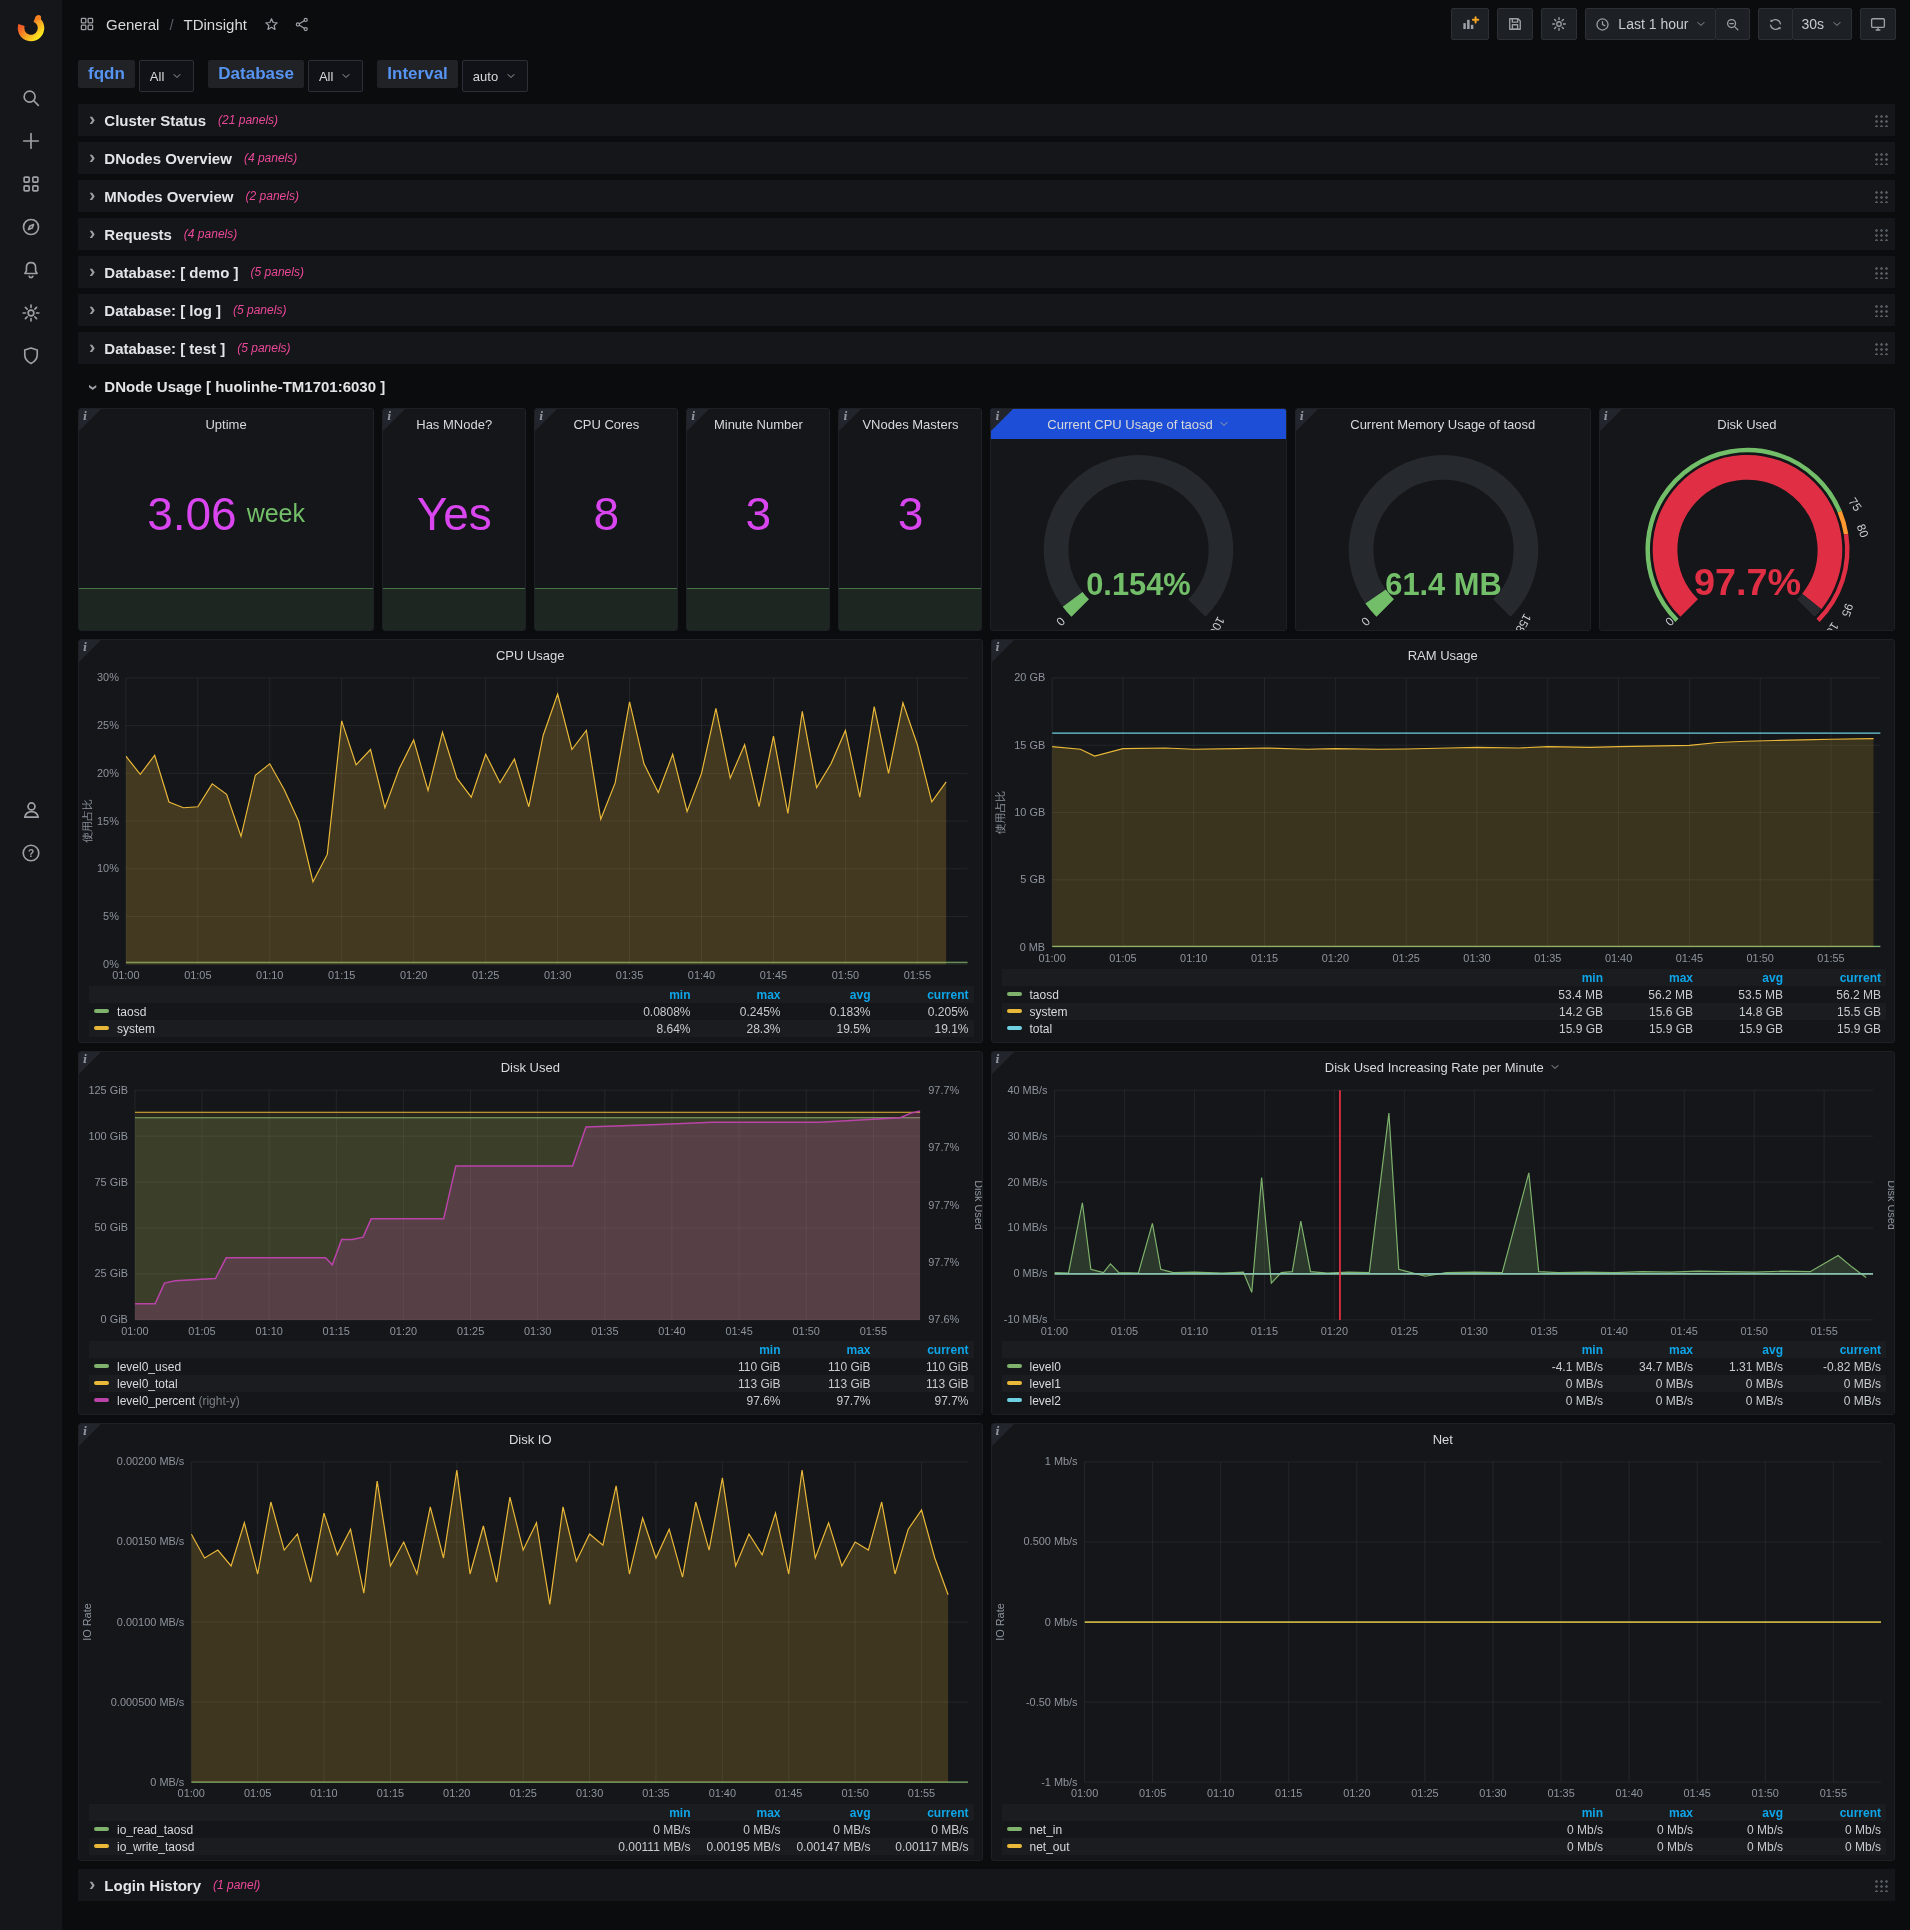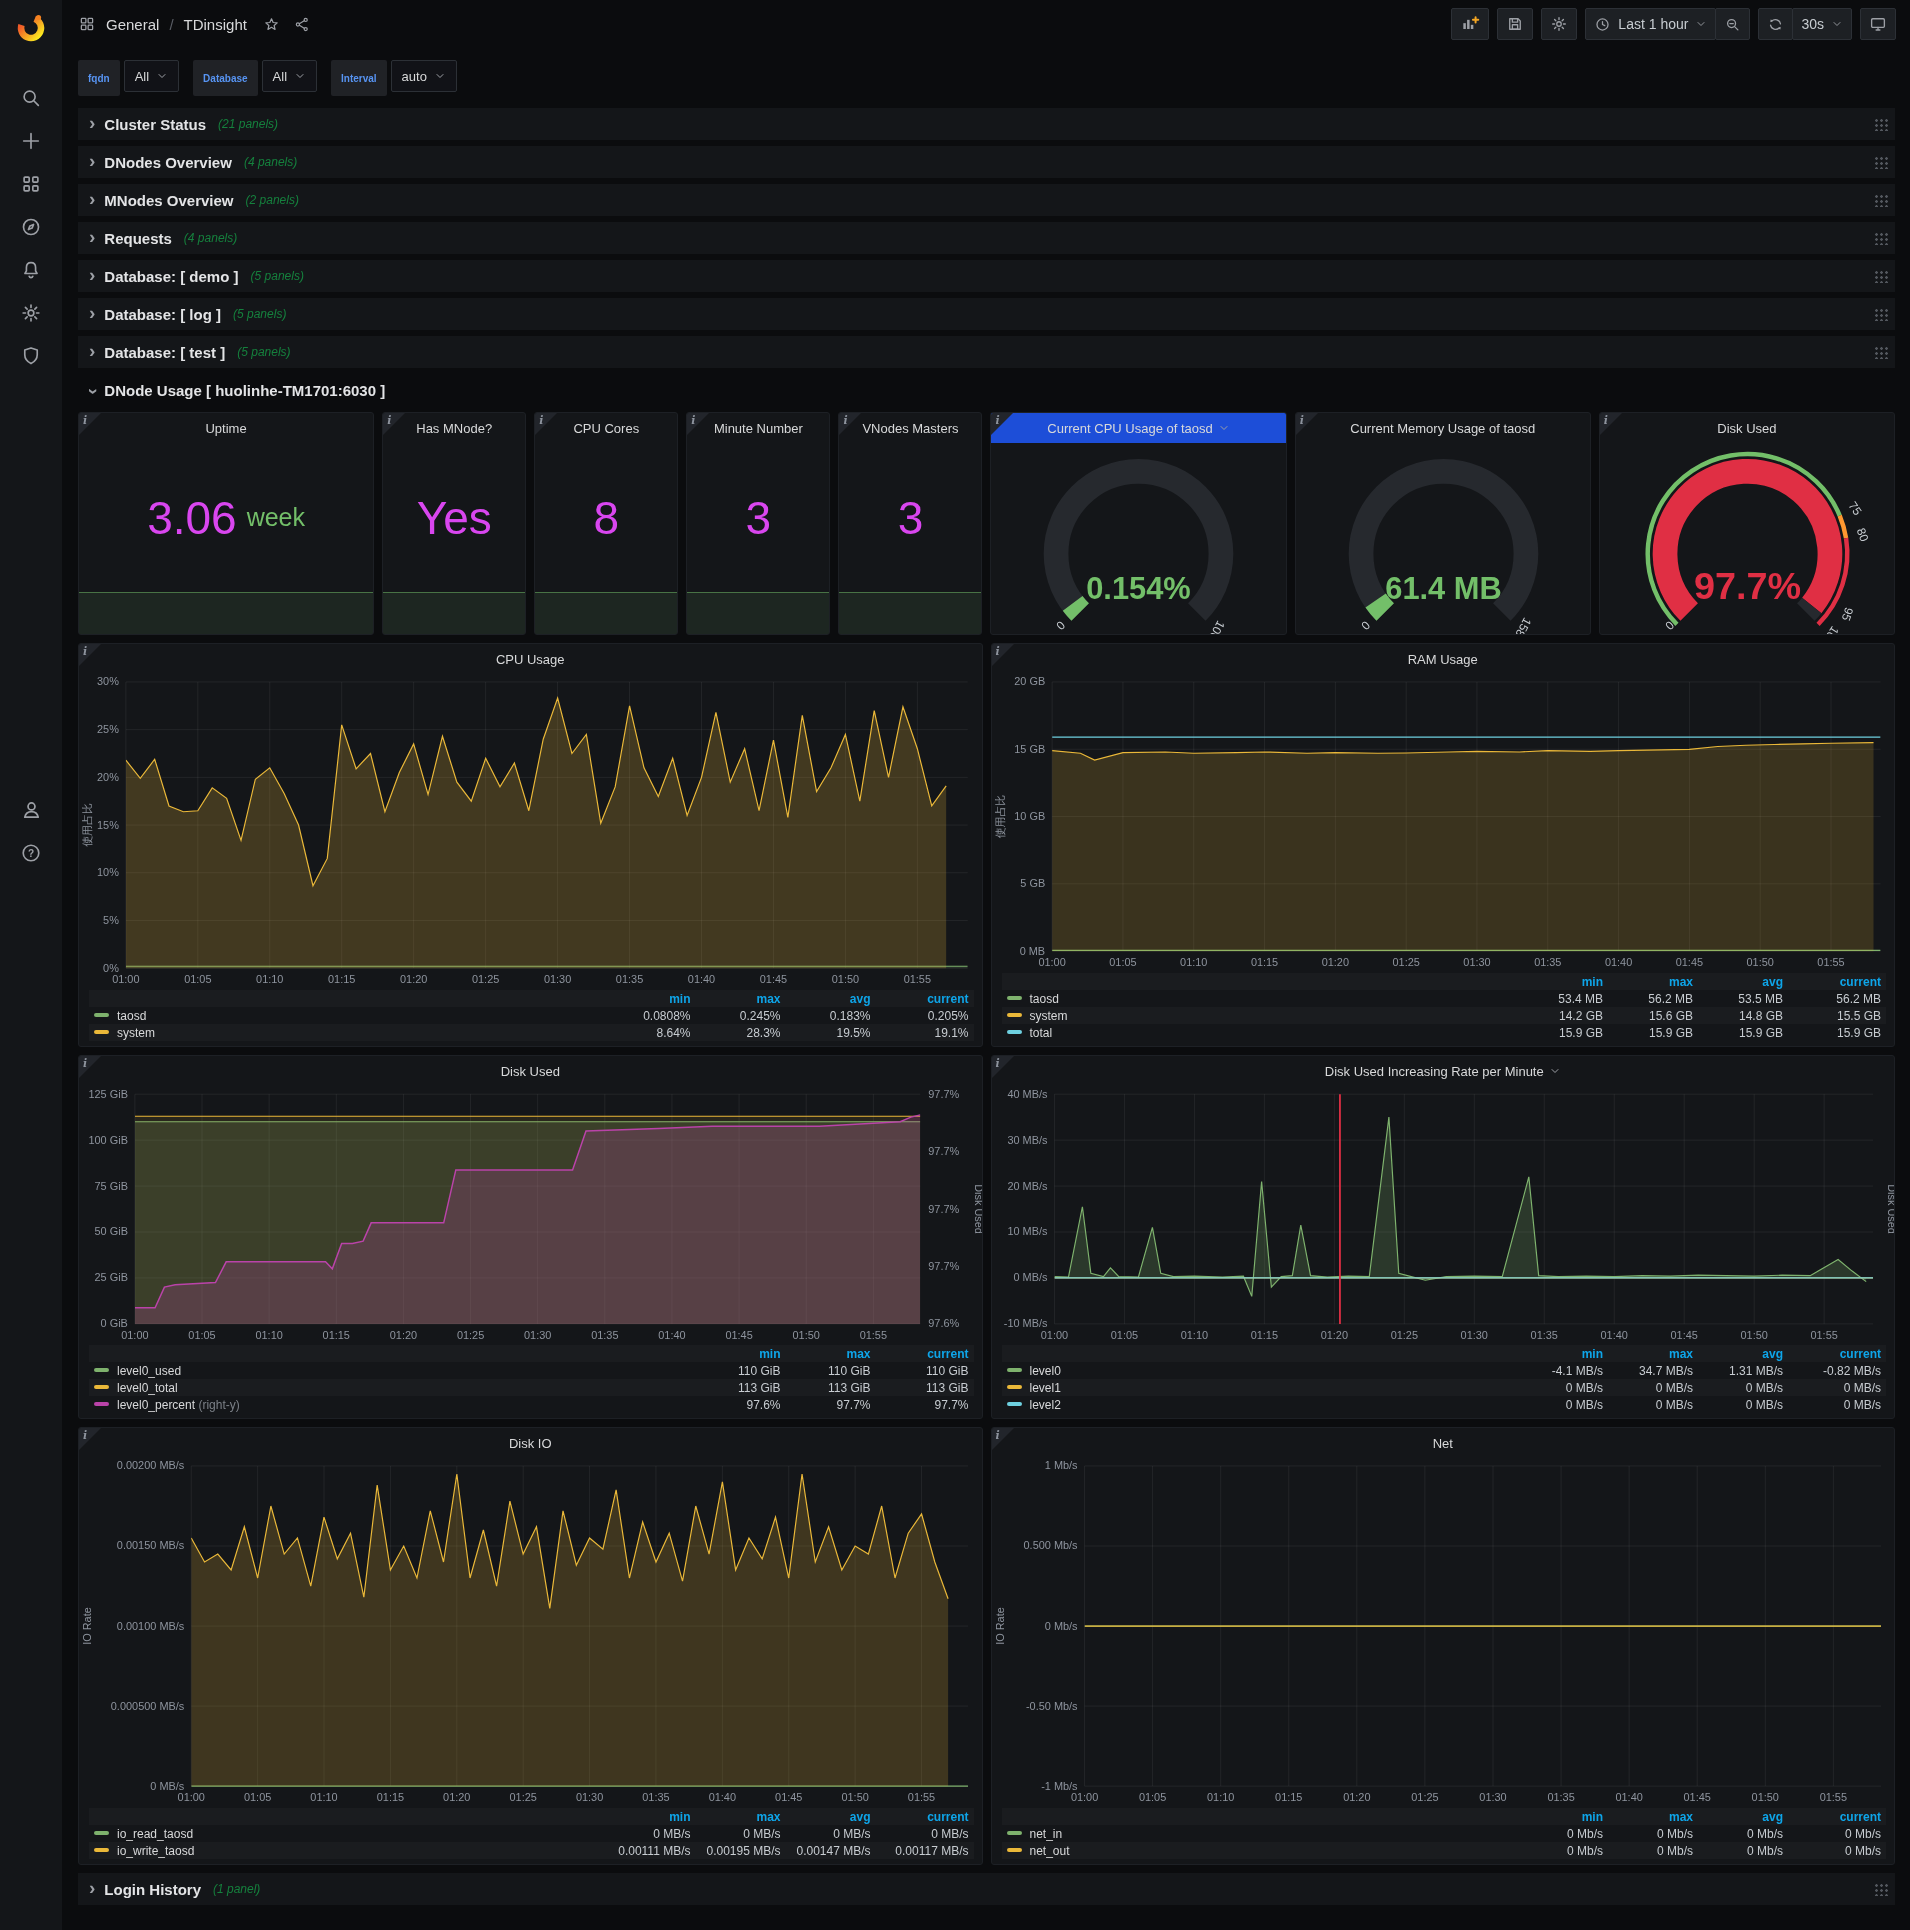--- a/index.html
+++ b/index.html
@@ -19,32 +19,32 @@
   .nav-ico svg{stroke:#9da0a6;fill:none;stroke-width:1.7;stroke-linecap:round;stroke-linejoin:round;display:block}
   .nav-right{display:flex;gap:8px}
   .btn{height:32px;min-width:34px;padding:0 8px;background:#1d2024;border:1px solid #2c3036;border-radius:2px;
     display:flex;align-items:center;justify-content:center;gap:7px;color:#c7ccd1;font-size:14px;cursor:pointer}
   .btn svg{stroke:#9da0a6;fill:none;stroke-width:1.8;stroke-linecap:round;stroke-linejoin:round;display:block}
   .btn-group{display:flex}
   .btn-group .btn+.btn{margin-left:-1px}
   .content{padding:4px 15px 0 16px}
   .vars{display:flex;align-items:center;gap:14px;padding:8px 0 12px 0}
   .var{display:flex;gap:4px}
-  .var-label{height:36px;display:flex;align-items:center;padding:0 10px;background:#202226;
-    color:#5794f2;font-size:10px;font-weight:700;border-radius:2px;cursor:pointer}
+  .var-label{height:28px;display:flex;align-items:center;padding:0 10px;background:#202226;
+    color:#5794f2;font-size:17px;font-weight:700;border-radius:2px;cursor:pointer}
   .var-value{height:32px;display:flex;align-items:center;gap:7px;padding:0 10px;background:#111217;
     border:1px solid #2c3036;color:#d8d9da;font-size:13px;border-radius:2px;cursor:pointer}
   .var-value svg{stroke:#9da0a6;fill:none;stroke-width:2;stroke-linecap:round;stroke-linejoin:round}
   .rowhdr{height:32px;background:#141619;margin-bottom:6px;display:flex;align-items:center;
     padding:0 10px;position:relative;cursor:pointer}
   .rowhdr.expanded{background:transparent;margin:2px 0 6px 0}
   .chev{display:inline-block;color:#9da0a6;font-size:19px;line-height:1;margin:0 9px 3px 1px;font-weight:700}
   .expanded .chev{transform:rotate(90deg);margin:2px 7px 0 3px}
   .rt{font-weight:700;font-size:15px;color:#e3e4e6}
-  .rc{font-style:italic;font-size:12px;color:#15803d;margin-left:12px}
+  .rc{font-style:italic;font-size:12px;color:#ec4899;margin-left:12px}
   .drag{position:absolute;right:7px;top:10px;width:14px;height:13px;cursor:grab;
     background-image:radial-gradient(circle,#53575e 1.2px,transparent 1.5px);background-size:5px 5px}
   .row-stats{display:grid;grid-template-columns:repeat(24,1fr);gap:8px;height:223px;margin-bottom:8px}
   .chart-row{display:flex;gap:8px;margin-bottom:8px}
   .chart-row>.panel{flex:1;min-width:0}
   .r1{height:404px}.r2{height:364px}.r3{height:438px}
   .panel{position:relative;background:#141619;border:1px solid #1d2025;border-radius:3px;
     display:flex;flex-direction:column;overflow:hidden}
   .corner{position:absolute;top:0;left:0;width:0;height:0;border-style:solid;
     border-width:22px 22px 0 0;border-color:#22252b transparent transparent transparent;z-index:3;cursor:pointer}

